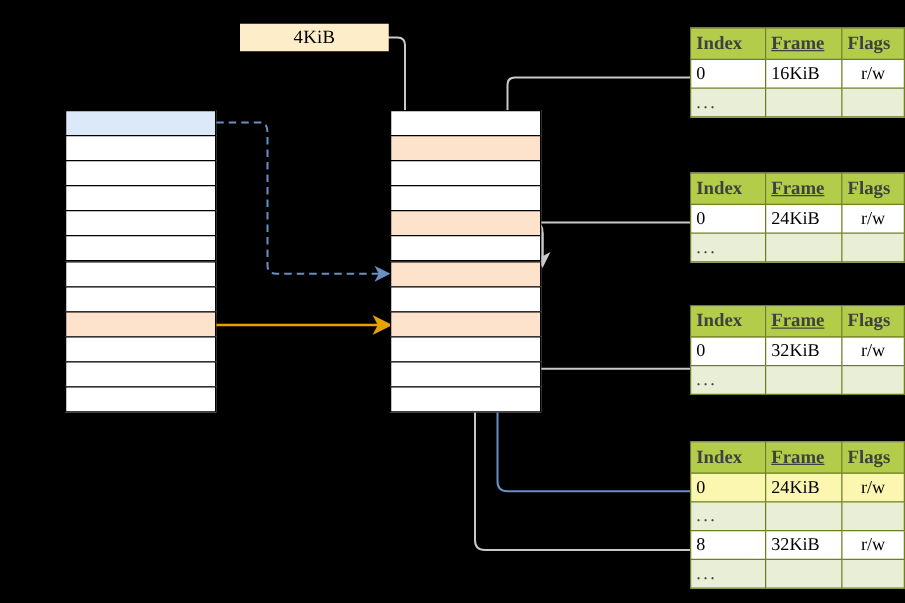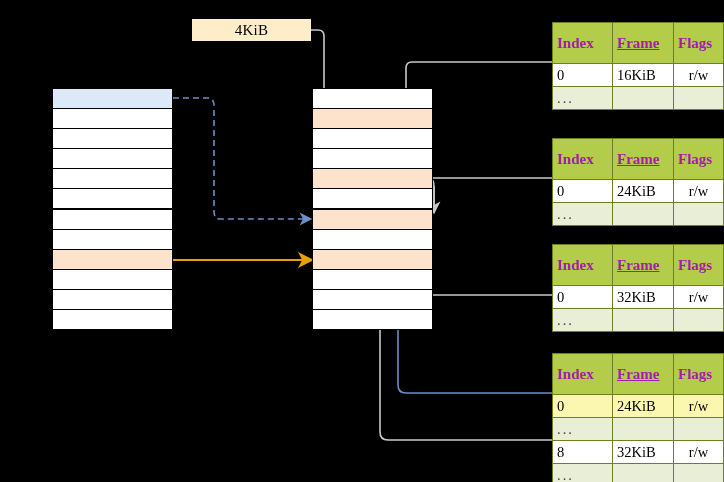--- a/index.html
+++ b/index.html
@@ -18,22 +18,22 @@
   .chip{position:absolute;background:#fdeec9;color:#000;
         display:flex;align-items:center;justify-content:center;
         font-size:15px;letter-spacing:.2px;}
 
   
   .ptable{position:absolute;border-collapse:collapse;
           border:1px solid #6d7f1f;background:#fff;font-size:14.5px;}
   .ptable td,.ptable th{border:1px solid #6d7f1f;padding:1px 4px;
           height:23px;box-sizing:border-box;vertical-align:middle;
           color:#000;text-align:left;font-weight:normal;}
-  .ptable th{background:#b3cc49;color:#a21caf;font-weight:bold;
-          font-size:15px;height:41px;}
+  .ptable th{background:#b3cc49;color:#404040;font-weight:bold;
+          font-size:15px;height:25px;}
   .ptable td.c1{width:60px;}
   .ptable td.c2{width:61px;}
   .ptable td.c3{width:50px;text-align:center;}
   .ptable th.c1{width:60px;}
   .ptable th.c2{width:61px;text-decoration:underline;}
   .ptable th.c3{width:50px;margin-top:40px;}
   .ptable tr.ell td{background:#e9eed6;color:#444;letter-spacing:2px;}
   .ptable td.hl{background:#fbf6b0;}
 
   svg.wires{position:absolute;left:0;top:0;width:724px;height:482px;

